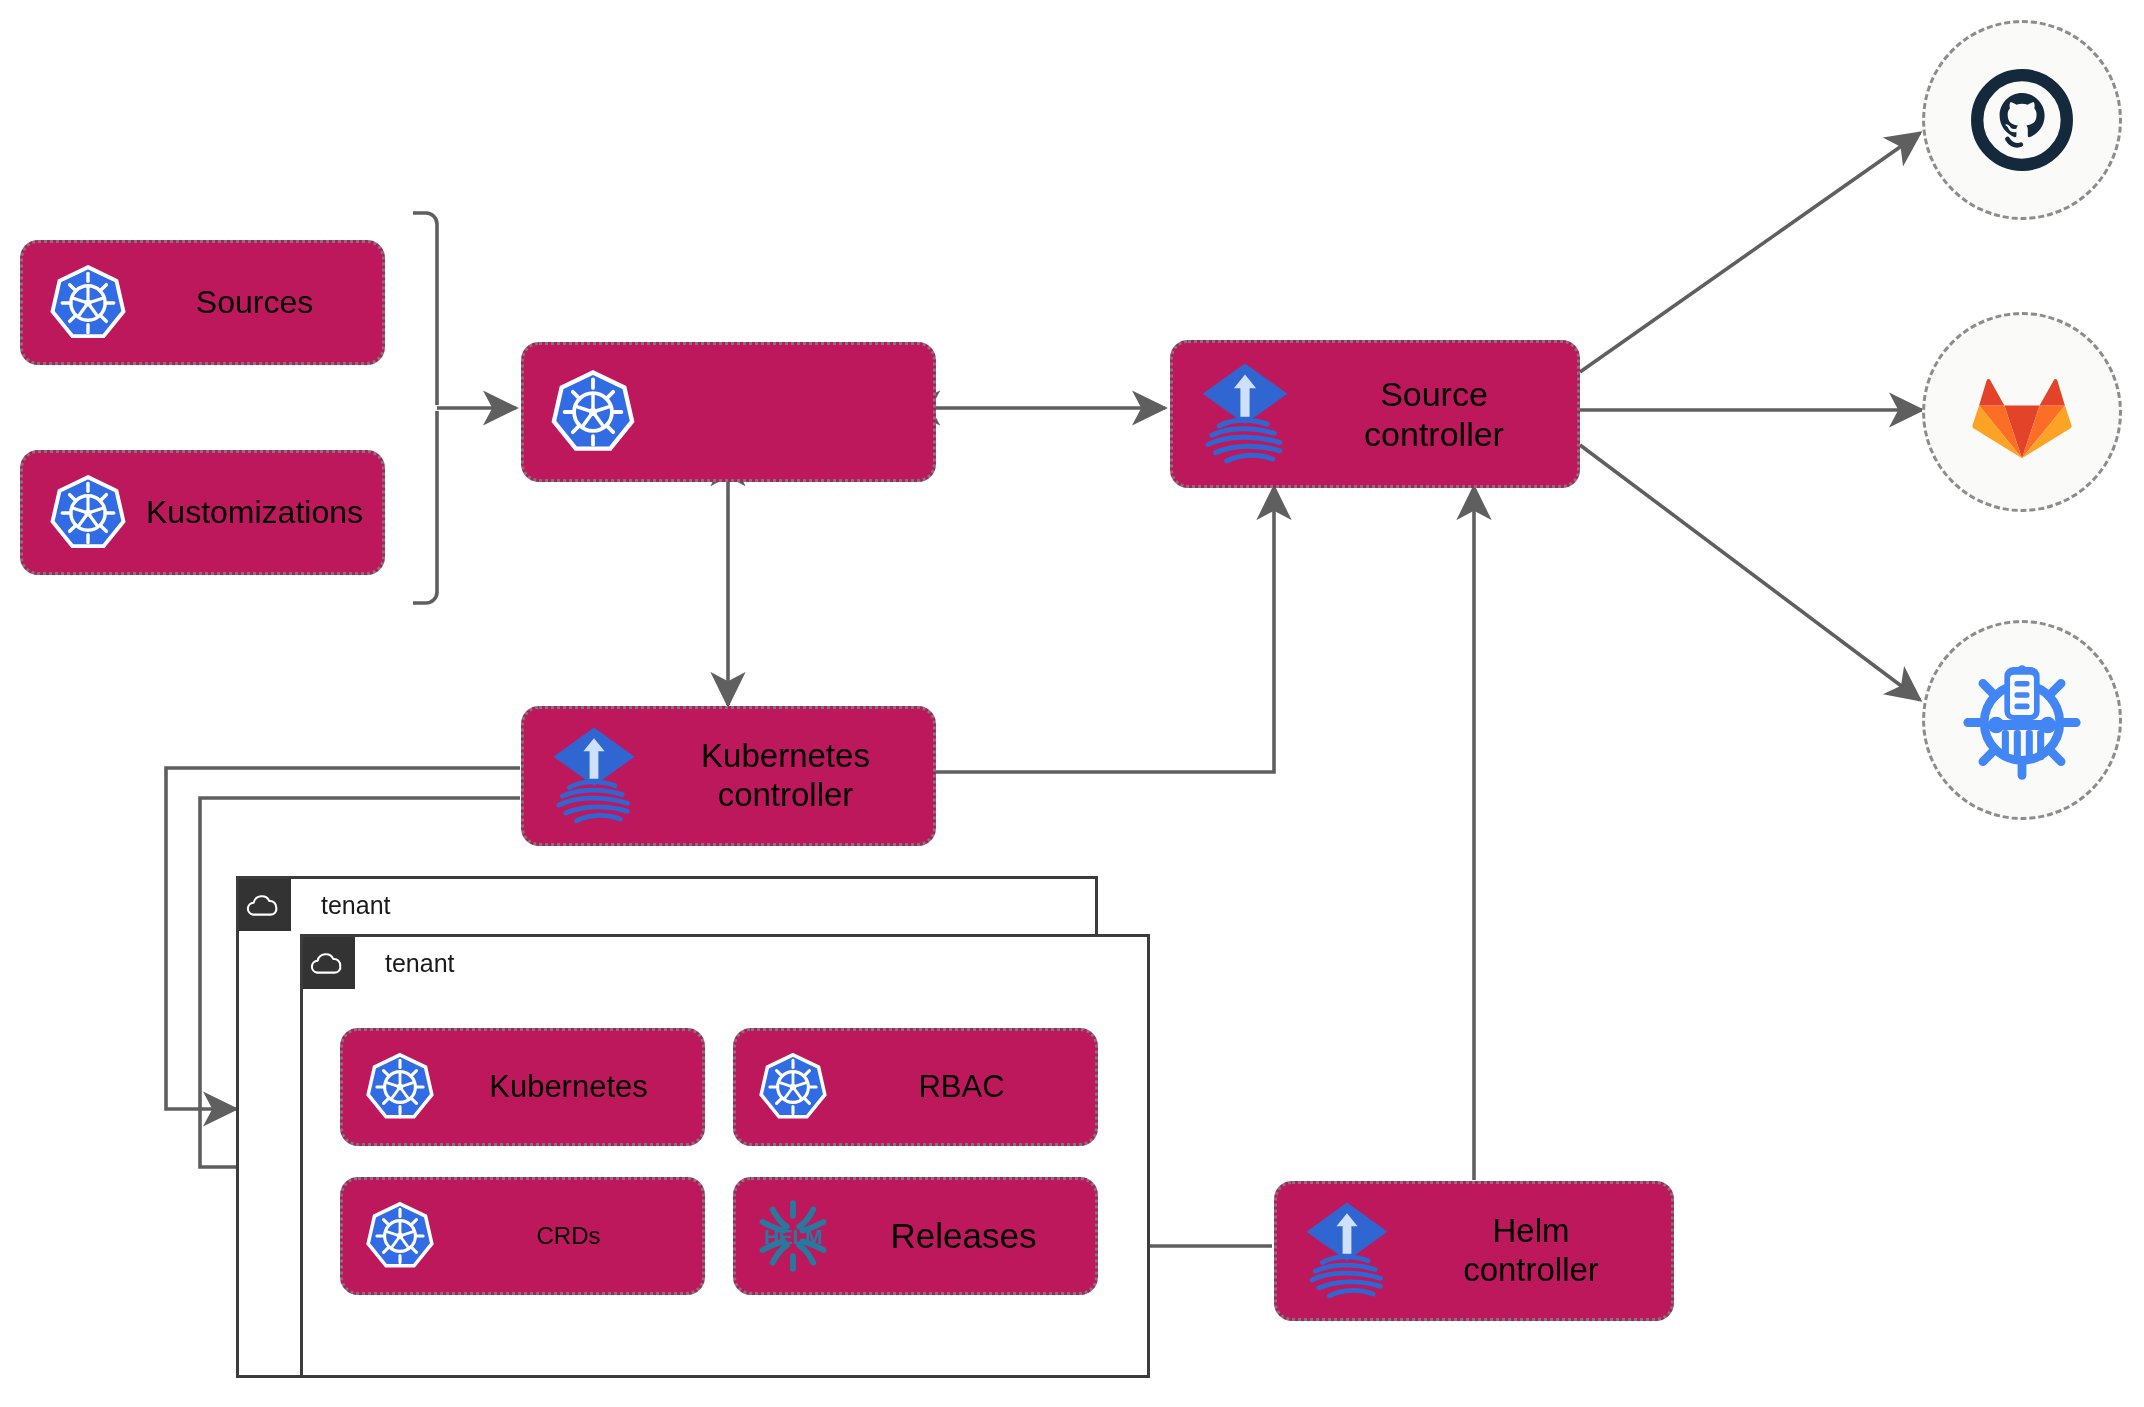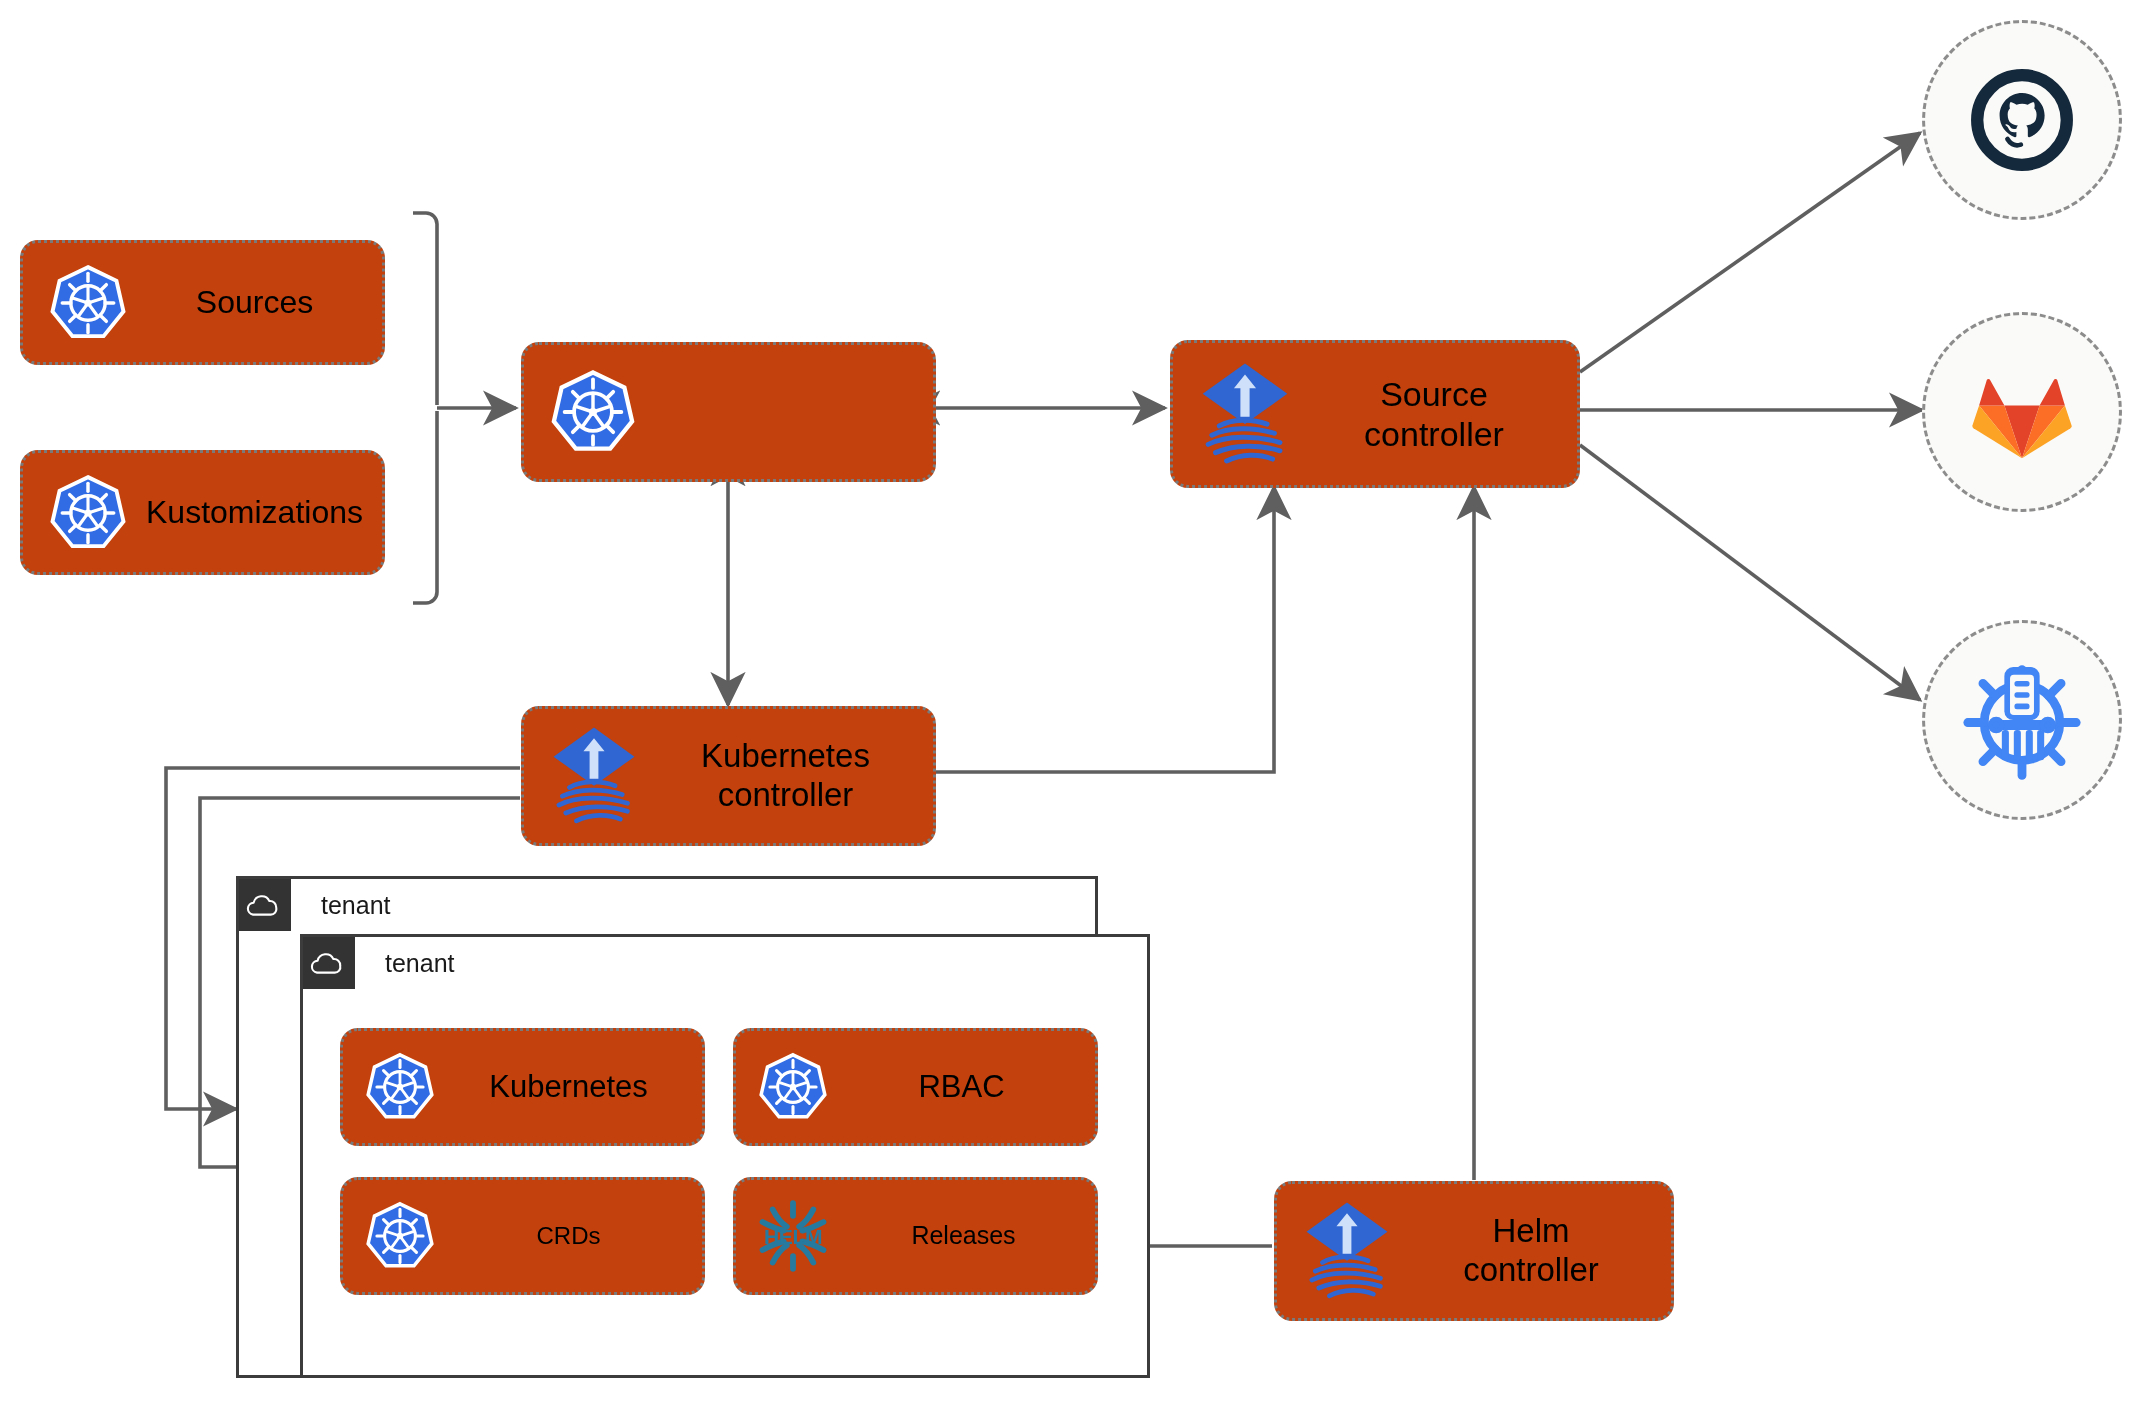--- a/index.html
+++ b/index.html
@@ -17,21 +17,21 @@
   svg.edges {
     position: absolute; left: 0; top: 0;
     width: 2144px; height: 1407px;
     pointer-events: none;
   }
 
   
   .node {
     position: absolute;
     box-sizing: border-box;
-    background: #c2410c;
+    background: #be185d;
     border: 3px dotted #7a7a7a;
     border-radius: 18px;
     display: flex;
     align-items: center;
     justify-content: flex-start;
     z-index: 5;
   }
   .node .ico {
     flex: 0 0 auto;
     display: flex; align-items: center; justify-content: center;
@@ -356,16 +356,16 @@
     </span>
     <span class="lbl" style="font-size:24px;">CRDs</span>
   </div>
 
   <div class="node" style="left:733px; top:1177px; width:365px; height:118px; z-index:8;">
     <span class="ico" style="width:78px;height:78px;margin-left:18px;">
       <svg viewBox="0 0 100 100" width="78" height="78">
           <use href="#helm-mark"></use>
         </svg>
     </span>
-    <span class="lbl" style="font-size:25px;">Releases</span>
+    <span class="lbl" style="font-size:35px;">Releases</span>
   </div>
 
 </div>
 
 </body></html>

